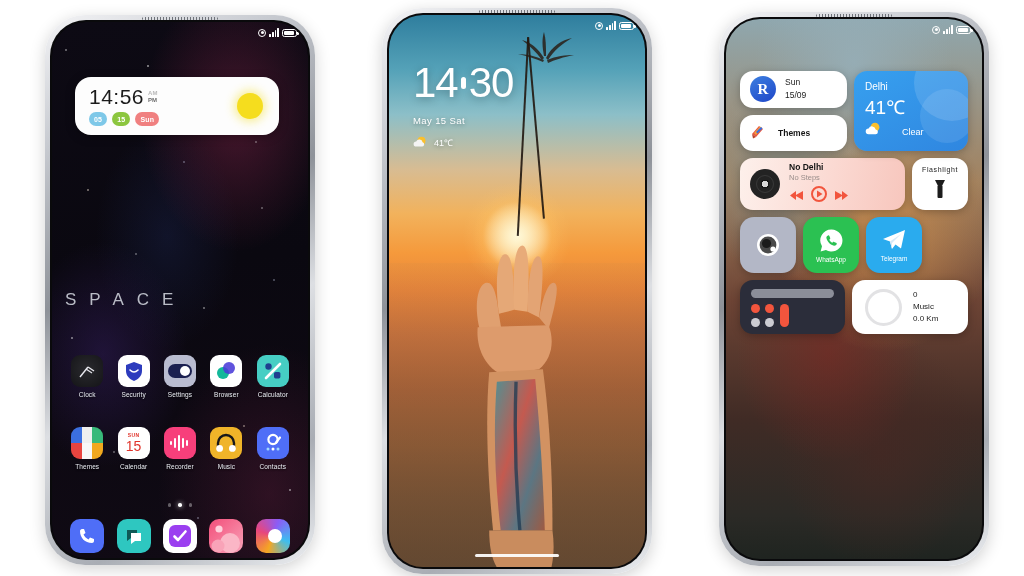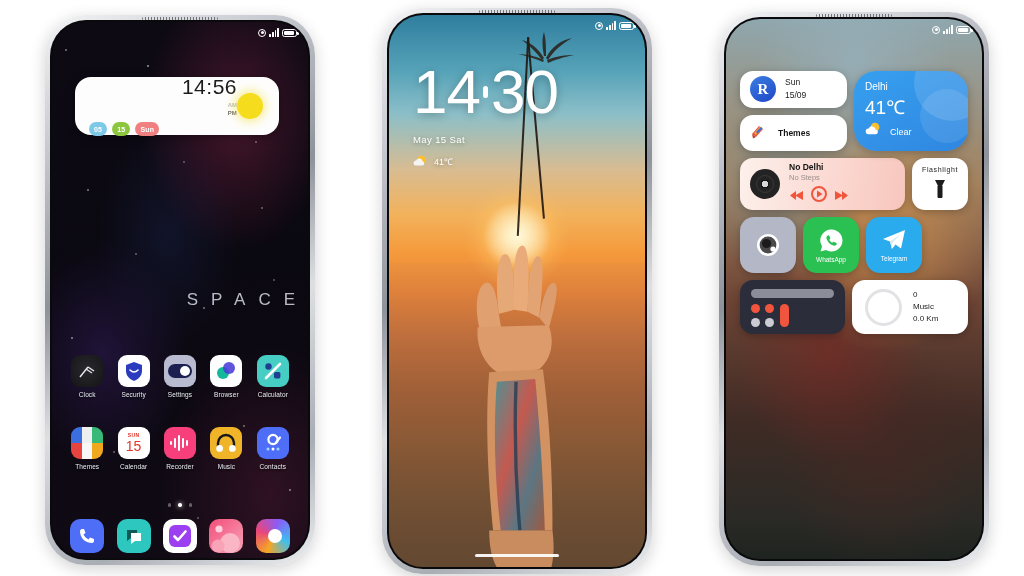--- a/index.html
+++ b/index.html
@@ -61,34 +61,34 @@
       radial-gradient(1px 1px at 146px 496px,#e2e8ff,transparent),
       radial-gradient(1.1px 1.1px at 40px 512px,#fff,transparent),
       radial-gradient(1px 1px at 204px 120px,#fff,transparent);
     background-repeat:repeat;background-size:250px 540px;}
 
   
   .clock-card{position:absolute;left:23px;top:55px;width:204px;height:58px;
     background:#fdfdfd;border-radius:16px;display:flex;align-items:center;
     padding:0 14px;box-sizing:border-box;box-shadow:0 2px 10px rgba(0,0,0,.35);z-index:4;}
   .cc-left{flex:1;}
-  .cc-timerow{display:flex;align-items:flex-end;gap:4px;flex-direction:column;}
+  .cc-timerow{display:flex;align-items:center;gap:4px;}
   .cc-time{font-size:21px;color:#1b1b1b;letter-spacing:.5px;line-height:1;font-weight:400;}
   .cc-ampm{display:flex;flex-direction:column;font-size:6px;line-height:1.25;color:#b9b9b9;
     font-weight:700;padding-top:1px;}
   .cc-ampm span.on{color:#6d6d6d;}
   .cc-pills{display:flex;gap:5px;margin-top:5px;}
   .pill{height:14px;min-width:17px;border-radius:8px;display:flex;align-items:center;
     justify-content:center;font-size:7px;color:#fff;padding:0 5px;box-sizing:border-box;
     font-weight:600;letter-spacing:.2px;}
   .pill.blue{background:#7ec8e8;}.pill.green{background:#8cc63f;}.pill.red{background:#f08080;}
   .cc-sun{width:26px;height:26px;border-radius:50%;background:#f5dd1e;
     box-shadow:0 0 10px 3px rgba(245,221,30,.45);margin-right:2px;}
 
-  .space-word{position:absolute;left:0;right:0;top:268px;text-align:right;
+  .space-word{position:absolute;left:0;right:0;top:268px;text-align:left;
     color:#c8cbd4;font-size:17px;letter-spacing:13px;font-weight:300;z-index:3;
     text-indent:13px;opacity:.92;}
 
   
   .appgrid{position:absolute;left:12px;right:12px;z-index:4;
     display:grid;grid-template-columns:repeat(5,1fr);row-gap:6px;}
   .appgrid.r1{top:333px;}
   .appgrid.r2{top:405px;}
   .app{display:flex;flex-direction:column;align-items:center;gap:4px;}
   .icon{width:32px;height:32px;border-radius:9px;position:relative;overflow:hidden;
@@ -129,21 +129,21 @@
   .sun-glow{position:absolute;left:50%;top:40%;width:110px;height:110px;transform:translate(-50%,-50%);
     background:radial-gradient(circle,rgba(255,250,220,.85),rgba(255,200,110,.22) 45%,transparent 70%);}
   .palm{position:absolute;top:4%;left:52%;width:2px;height:36%;background:#241a12;
     transform:rotate(3deg);opacity:.92;}
   .palm.b{left:57%;transform:rotate(-5deg);height:33%;}
   .palm-top{position:absolute;top:3%;left:45%;width:80px;height:60px;opacity:.9;}
   .hand{position:absolute;left:50%;bottom:-2%;width:118px;height:66%;transform:translateX(-50%);}
   .sand{position:absolute;left:0;right:0;bottom:0;height:55%;
     background:linear-gradient(180deg,rgba(190,136,76,.1),rgba(120,86,56,.5));}
   .lock-clock{position:absolute;left:24px;top:48px;z-index:4;}
-  .lc-time{font-size:62px;color:#fff;font-weight:400;letter-spacing:-1px;line-height:.95;
+  .lc-time{font-size:42px;color:#fff;font-weight:400;letter-spacing:-1px;line-height:.95;
     text-shadow:0 2px 8px rgba(0,0,0,.28);display:flex;align-items:center;}
   .lc-colon{width:5px;height:12px;border-radius:3px;background:#fff;margin:0 3px;}
   .lc-date{margin-top:12px;font-size:9.5px;color:#fff;letter-spacing:.4px;
     text-shadow:0 1px 4px rgba(0,0,0,.35);}
   .lc-weather{margin-top:9px;display:flex;align-items:center;gap:6px;}
   .lc-wicon{width:15px;height:15px;position:relative;}
   .lc-temp{font-size:9px;color:#fff;text-shadow:0 1px 4px rgba(0,0,0,.35);}
   .homebar{position:absolute;left:50%;bottom:10px;transform:translateX(-50%);
     width:84px;height:3.4px;border-radius:3px;background:rgba(255,255,255,.93);z-index:5;}
 
@@ -162,29 +162,29 @@
   .card{background:#fff;border-radius:13px;box-shadow:0 2px 9px rgba(0,0,0,.25);}
 
   .w-date{flex:1;height:44px;display:flex;align-items:center;gap:9px;padding:0 10px;box-sizing:border-box;}
   .r-logo{width:26px;height:26px;border-radius:50%;
     background:linear-gradient(150deg,#3c7fe0,#1f46c8);display:flex;align-items:center;
     justify-content:center;color:#fff;font-size:15px;font-weight:700;font-family:"Liberation Serif",serif;}
   .w-date .dt{font-size:8.5px;color:#1b1b1b;line-height:1.55;}
   .w-themes{flex:1;height:26px;display:flex;align-items:center;gap:10px;padding:0 10px;box-sizing:border-box;}
   .w-themes .lbl{font-size:8.5px;color:#161616;font-weight:700;}
   .left-col{width:107px;display:flex;flex-direction:column;gap:7px;}
-  .w-weather{flex:1;border-radius:22px;position:relative;overflow:hidden;
+  .w-weather{flex:1;border-radius:13px;position:relative;overflow:hidden;
     background:linear-gradient(150deg,#37a0ef,#2f86e0);box-shadow:0 2px 9px rgba(0,0,0,.25);
     padding:10px 11px;box-sizing:border-box;color:#fff;}
   .w-weather .circ{position:absolute;border-radius:50%;background:rgba(255,255,255,.13);}
   .w-weather .c1{width:76px;height:76px;right:-22px;top:-26px;}
   .w-weather .c2{width:54px;height:54px;right:-6px;top:18px;background:rgba(255,255,255,.10);}
   .ww-city{font-size:10px;font-weight:400;position:relative;}
   .ww-temp{font-size:19px;font-weight:400;margin-top:2px;position:relative;}
-  .ww-bottom{position:absolute;left:11px;bottom:9px;display:flex;align-items:center;gap:8px;}
+  .ww-bottom{position:absolute;left:11px;bottom:9px;display:flex;align-items:center;gap:20px;}
   .ww-cond{font-size:9px;}
 
   .w-music{flex:1;height:52px;border-radius:13px;display:flex;align-items:center;gap:9px;
     padding:0 10px;box-sizing:border-box;
     background:linear-gradient(100deg,#fdf0eb 0%,#fbd9d2 55%,#f7c6bd 100%);
     box-shadow:0 2px 9px rgba(0,0,0,.25);}
   .vinyl{width:30px;height:30px;border-radius:50%;
     background:radial-gradient(circle,#d8d8d8 0 3px,#171717 3px 4.5px,#232323 4.5px 100%);
     position:relative;flex:none;}
   .vinyl::after{content:"";position:absolute;inset:6px;border-radius:50%;border:.6px solid rgba(255,255,255,.1);}

